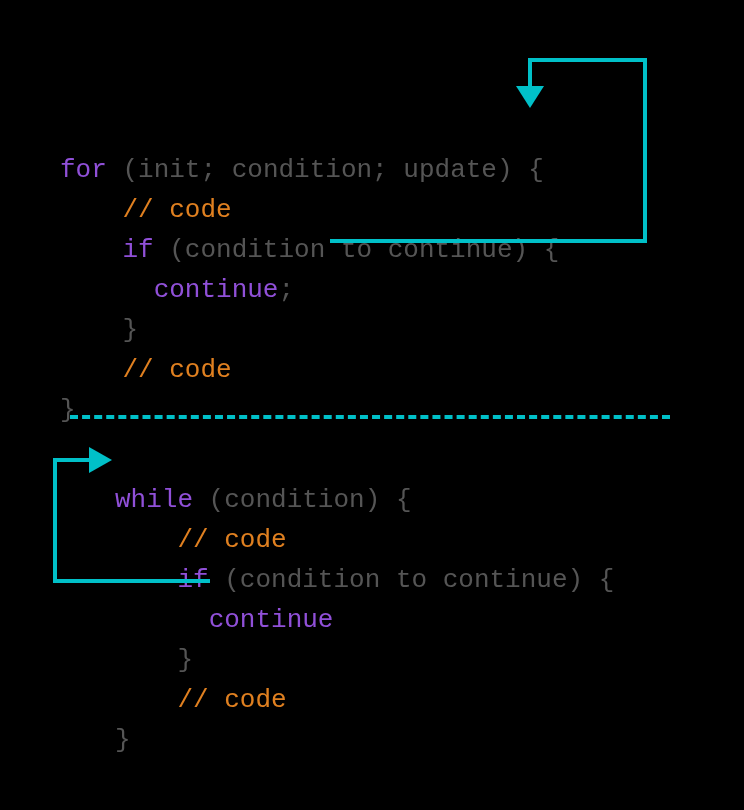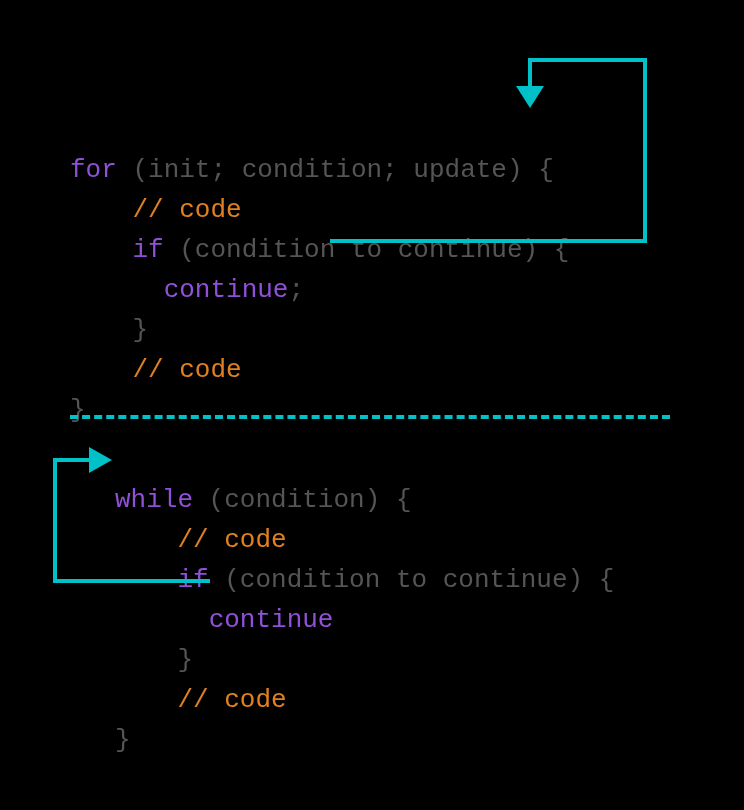--- a/index.html
+++ b/index.html
@@ -10,21 +10,21 @@
       position: relative;
       font-family: 'Courier New', Courier, monospace;
       font-size: 26px;
       overflow: hidden;
     }
     .code-block {
       position: absolute;
       white-space: pre;
       line-height: 40px;
     }
-    .block-for { top: 110px; left: 70px; }
+    .block-for { top: 110px; left: 60px; }
     .block-while { top: 440px; left: 115px; }
     .kw { color: #9050d8; }
     .cm { color: #e08020; }
     .pn { color: #555555; }
     .tx { color: #555555; }
 
     .divider {
       position: absolute;
       top: 415px;
       left: 70px;

